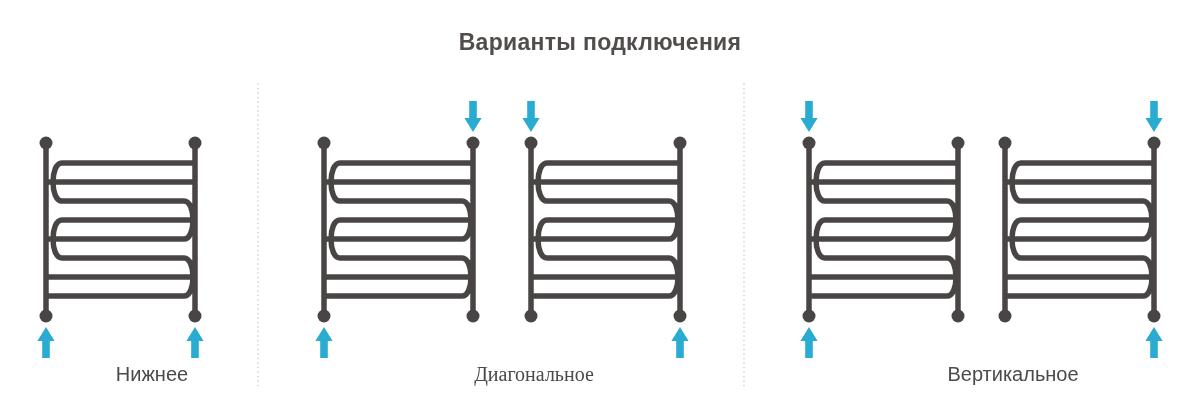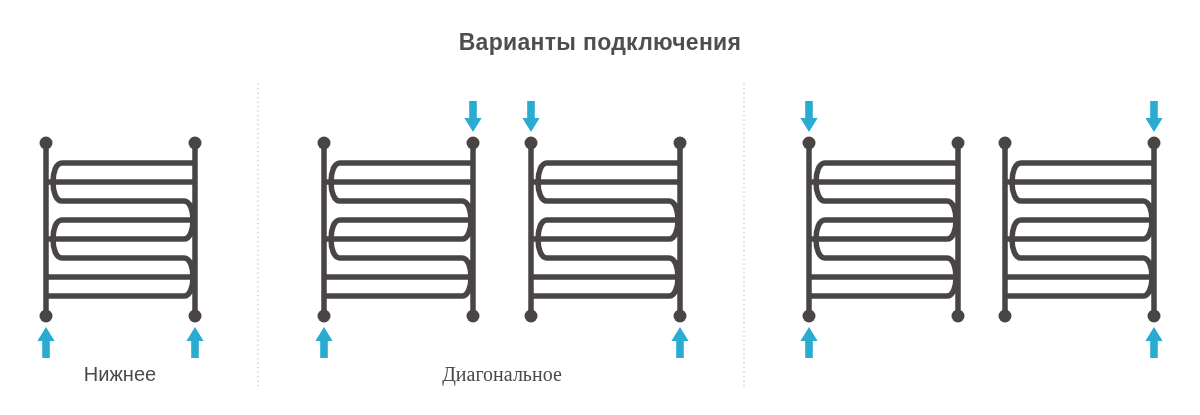--- a/index.html
+++ b/index.html
@@ -45,20 +45,21 @@
     stroke-dasharray: 0.1 4.4;
     fill: none;
   }
   .group-label {
     position: absolute;
     top: 363px;
     transform: translateX(-50%);
     font-size: 20px;
     color: var(--label_text, #4a4a4a);
     white-space: nowrap;
+    margin-left: 32px;
   }
   .label-1 { left: 120px; }
   .label-2 { left: 502px; font-family: Liberation Serif, serif; }
   .label-3 { left: 981px; }
 </style>
 </head>
 <body>
 
 <div class="page">
 
@@ -109,14 +110,15 @@
       <use class="arrow" href="#arrow-up" x="809" y="327"></use>
 
       <use href="#radiator" x="1005" y="0"></use>
       <use class="arrow" href="#arrow-down" x="1154" y="101"></use>
       <use class="arrow" href="#arrow-up" x="1154" y="327"></use>
     </g>
   </svg>
 
   <div class="group-label label-1">Нижнее</div>
   <div class="group-label label-2">Диагональное</div>
+  <div class="group-label label-3">Вертикальное</div>
 
 </div>
 
 </body></html>

